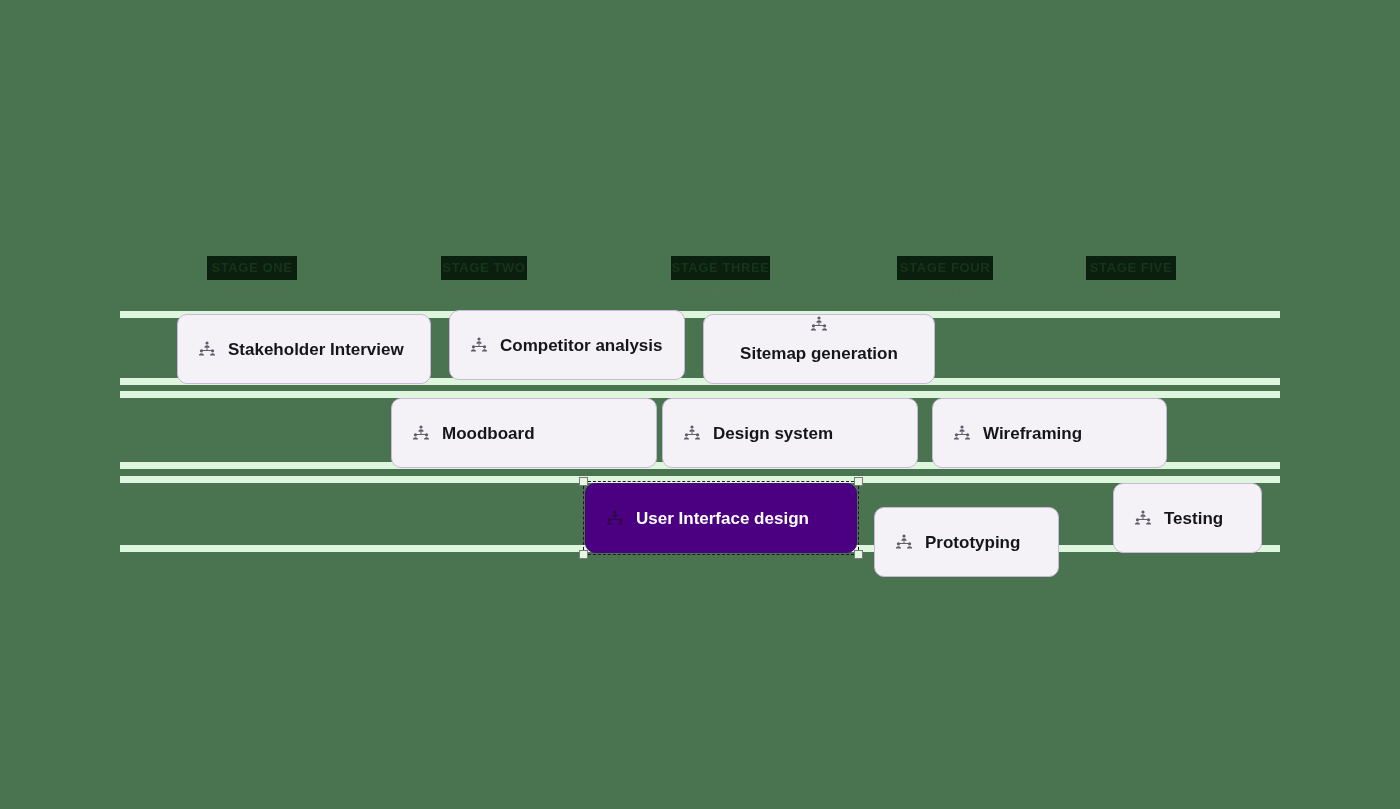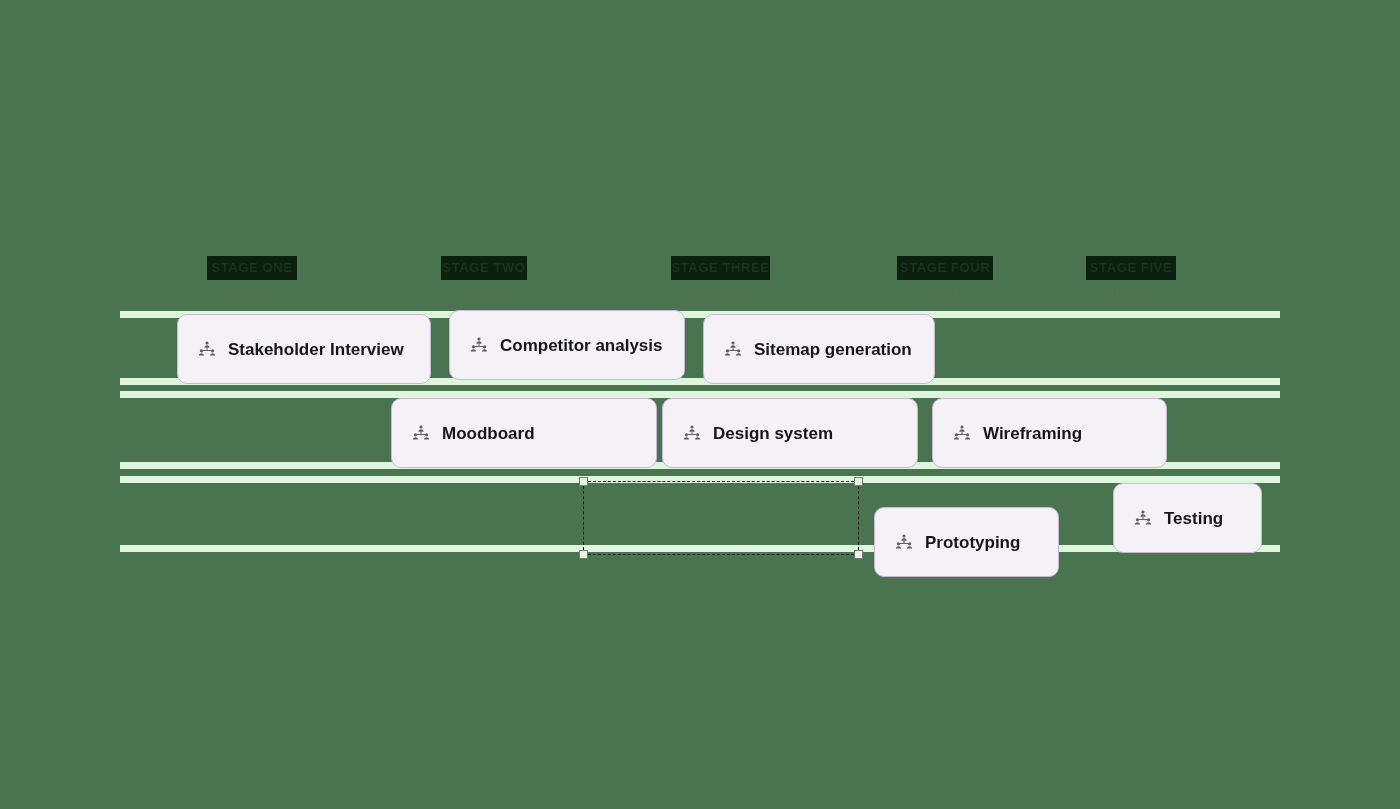--- a/index.html
+++ b/index.html
@@ -168,21 +168,21 @@
       <circle cx="4.6" cy="14.4" r="2.1"></circle>
       <path d="M1.2 20.6c0-1.9 1.5-3.1 3.4-3.1s3.4 1.2 3.4 3.1z"></path>
       <circle cx="19.4" cy="14.4" r="2.1"></circle>
       <path d="M16 20.6c0-1.9 1.5-3.1 3.4-3.1s3.4 1.2 3.4 3.1z"></path>
       <rect x="11.3" y="10.8" width="1.4" height="3.2"></rect>
       <rect x="5.6" y="13.3" width="12.8" height="1.3"></rect>
     </svg>
   </span>
 <span class="card-label">Competitor analysis</span>
     </div>
-    <div class="card" style="left: 703px; top: 314px; width: 232px;">
+    <div class="card" style="left: 703px; top: 314px; width: 232px; flex-direction: column;">
   <span class="card-icon">
     <svg viewBox="0 0 24 24" aria-hidden="true">
       <circle cx="12" cy="4" r="2.1"></circle>
       <path d="M8.6 10.2c0-1.9 1.5-3.1 3.4-3.1s3.4 1.2 3.4 3.1z"></path>
       <circle cx="4.6" cy="14.4" r="2.1"></circle>
       <path d="M1.2 20.6c0-1.9 1.5-3.1 3.4-3.1s3.4 1.2 3.4 3.1z"></path>
       <circle cx="19.4" cy="14.4" r="2.1"></circle>
       <path d="M16 20.6c0-1.9 1.5-3.1 3.4-3.1s3.4 1.2 3.4 3.1z"></path>
       <rect x="11.3" y="10.8" width="1.4" height="3.2"></rect>
       <rect x="5.6" y="13.3" width="12.8" height="1.3"></rect>
@@ -227,20 +227,35 @@
       <path d="M8.6 10.2c0-1.9 1.5-3.1 3.4-3.1s3.4 1.2 3.4 3.1z"></path>
       <circle cx="4.6" cy="14.4" r="2.1"></circle>
       <path d="M1.2 20.6c0-1.9 1.5-3.1 3.4-3.1s3.4 1.2 3.4 3.1z"></path>
       <circle cx="19.4" cy="14.4" r="2.1"></circle>
       <path d="M16 20.6c0-1.9 1.5-3.1 3.4-3.1s3.4 1.2 3.4 3.1z"></path>
       <rect x="11.3" y="10.8" width="1.4" height="3.2"></rect>
       <rect x="5.6" y="13.3" width="12.8" height="1.3"></rect>
     </svg>
   </span>
 <span class="card-label">Wireframing</span>
+    </div>
+    <div class="card selected" style="left: 585px; top: 483px; width: 272px;">
+  <span class="card-icon">
+    <svg viewBox="0 0 24 24" aria-hidden="true">
+      <circle cx="12" cy="4" r="2.1"></circle>
+      <path d="M8.6 10.2c0-1.9 1.5-3.1 3.4-3.1s3.4 1.2 3.4 3.1z"></path>
+      <circle cx="4.6" cy="14.4" r="2.1"></circle>
+      <path d="M1.2 20.6c0-1.9 1.5-3.1 3.4-3.1s3.4 1.2 3.4 3.1z"></path>
+      <circle cx="19.4" cy="14.4" r="2.1"></circle>
+      <path d="M16 20.6c0-1.9 1.5-3.1 3.4-3.1s3.4 1.2 3.4 3.1z"></path>
+      <rect x="11.3" y="10.8" width="1.4" height="3.2"></rect>
+      <rect x="5.6" y="13.3" width="12.8" height="1.3"></rect>
+    </svg>
+  </span>
+<span class="card-label">User Interface design</span>
     </div>
     <div class="card" style="left: 874px; top: 483px; width: 185px; margin-top: 24px;">
   <span class="card-icon">
     <svg viewBox="0 0 24 24" aria-hidden="true">
       <circle cx="12" cy="4" r="2.1"></circle>
       <path d="M8.6 10.2c0-1.9 1.5-3.1 3.4-3.1s3.4 1.2 3.4 3.1z"></path>
       <circle cx="4.6" cy="14.4" r="2.1"></circle>
       <path d="M1.2 20.6c0-1.9 1.5-3.1 3.4-3.1s3.4 1.2 3.4 3.1z"></path>
       <circle cx="19.4" cy="14.4" r="2.1"></circle>
       <path d="M16 20.6c0-1.9 1.5-3.1 3.4-3.1s3.4 1.2 3.4 3.1z"></path>

